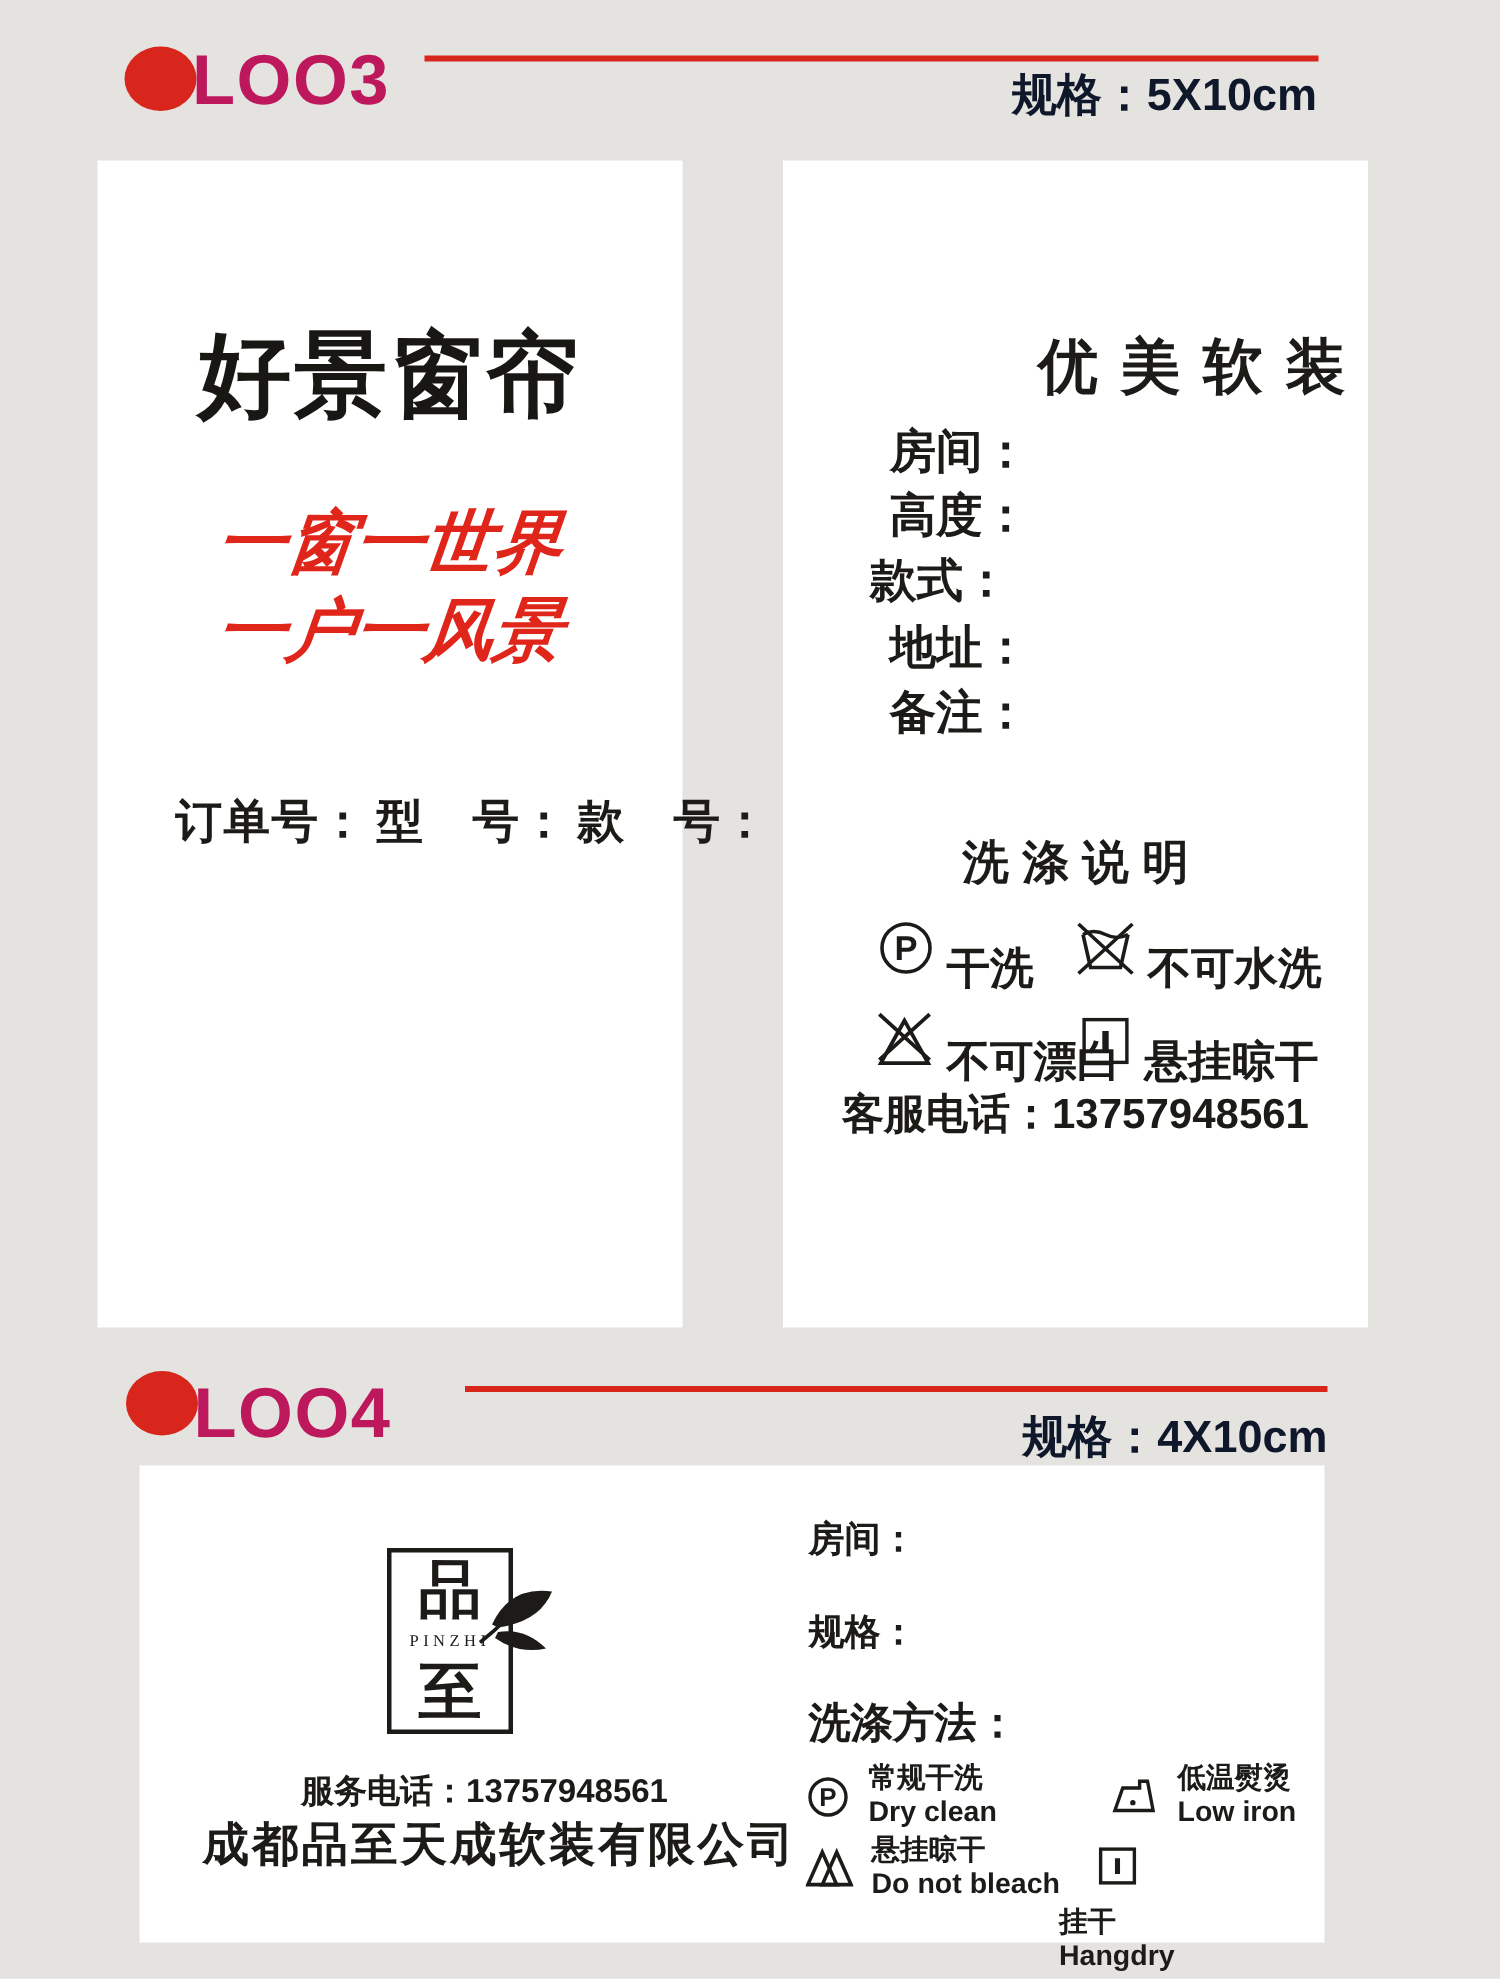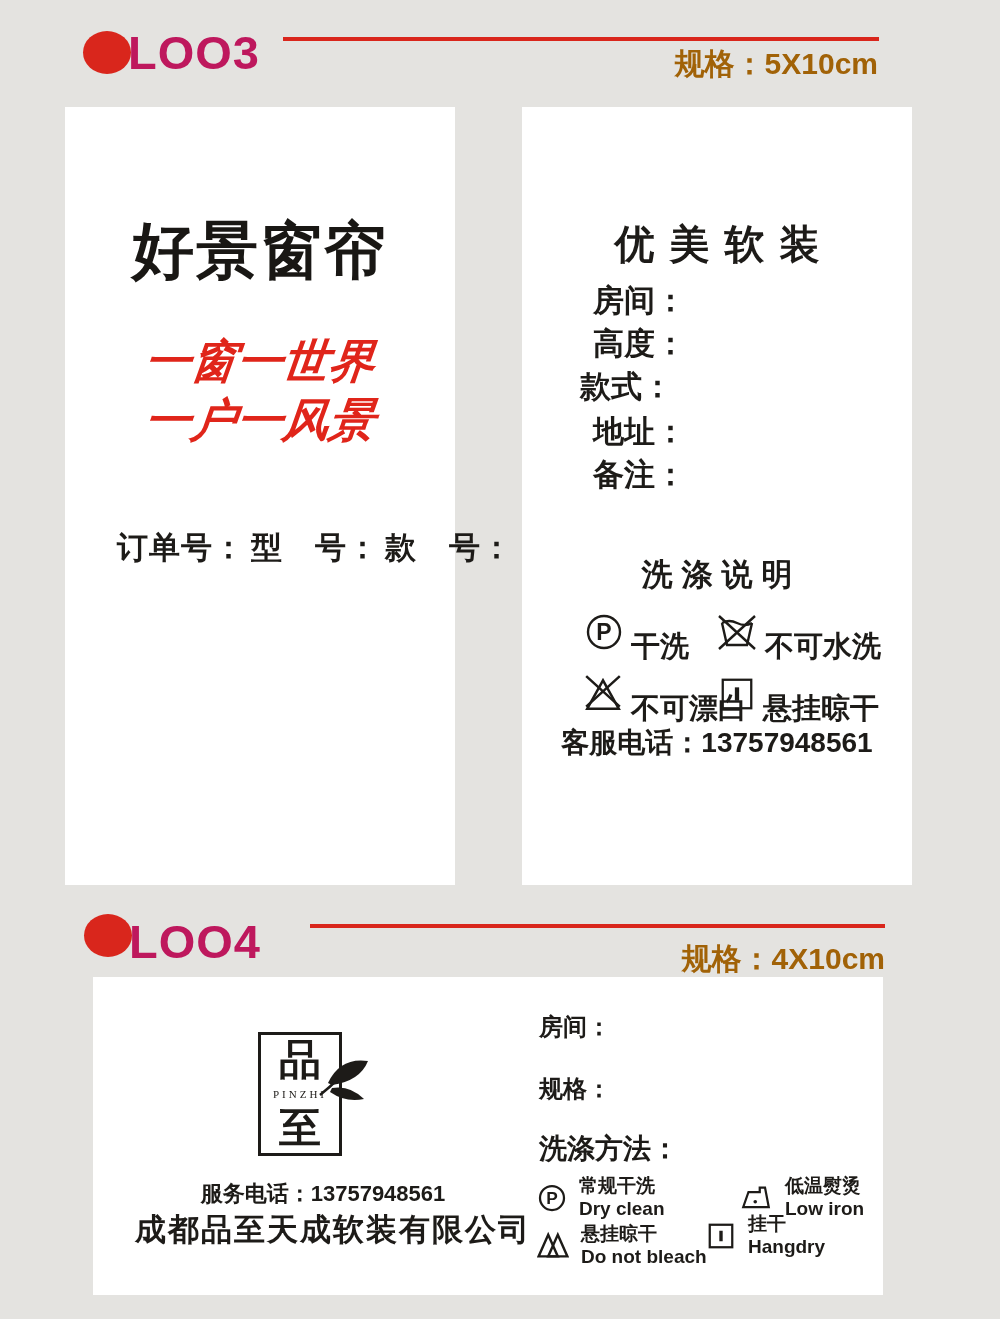--- a/index.html
+++ b/index.html
@@ -6,33 +6,33 @@
   #canvas{
     position:relative;width:1000px;height:1319px;overflow:hidden;
     background:#e4e3e0;
     font-family:"Liberation Sans",sans-serif;color:#1d1b18;
   }
   .abs{position:absolute;}
   
   .hdr-dot{width:48px;height:43px;border-radius:50%;background:#d9261c;}
   .hdr-code{font-size:47px;font-weight:bold;color:#be185d;letter-spacing:1px;line-height:1;}
   .hdr-line{height:4px;background:#d9261c;}
-  .hdr-spec{font-size:30px;font-weight:600;color:#a16207;text-align:right;line-height:1;}
+  .hdr-spec{font-size:30px;font-weight:600;color:#0f172a;text-align:right;line-height:1;}
   
   .card{background:#ffffff;}
   
   .brand{width:100%;text-align:center;font-size:62px;font-weight:900;letter-spacing:2px;color:#191714;line-height:1;}
   .slogan{width:100%;text-align:center;font-size:46px;font-weight:bold;font-style:italic;
           font-family:"DejaVu Serif","Liberation Serif",serif;color:#e0251a;line-height:1;transform:skewX(-6deg);}
   .f1-rows{display:flex;flex-direction:row;}
   .f1-row{display:flex;align-items:baseline;height:53px;}
   .f1-label{font-size:31px;font-weight:600;letter-spacing:1px;white-space:nowrap;}
   .f1-line{flex:1;border-bottom:3px solid #141210;height:36px;margin-left:6px;}
   
-  .t2-title{width:100%;text-align:center;font-size:40px;font-weight:bold;letter-spacing:15px;padding-left:15px;box-sizing:border-box;
+  .t2-title{width:100%;text-align:right;font-size:40px;font-weight:bold;letter-spacing:15px;padding-left:15px;box-sizing:border-box;
             font-family:"Liberation Serif",serif;line-height:1;}
   .t2-field{font-size:31px;font-weight:600;line-height:1;}
   .t2-wash{width:100%;text-align:center;font-size:31px;font-weight:bold;letter-spacing:9px;padding-left:9px;box-sizing:border-box;line-height:1;}
   .care-item{display:flex;align-items:center;gap:7px;}
   .care-item svg{flex:0 0 auto;}
   .ci-label{font-size:29px;font-weight:600;white-space:nowrap;line-height:1;margin-top:29px;}
   .t2-service{width:100%;text-align:center;font-size:28px;font-weight:600;line-height:1;}
   
   .logo-box{border:3px solid #1d1b18;display:flex;flex-direction:column;align-items:center;justify-content:space-between;
             box-sizing:border-box;padding:4px 0;}
@@ -171,21 +171,21 @@
       <svg class="icon" width="32" height="32" viewBox="0 0 40 40">
         <path d="M14 6 L2 33 L26 33 Z" stroke-width="3"></path>
         <path d="M26 6 L14 33 L38 33 Z" stroke-width="3"></path>
       </svg>
       <div>
         <div class="t3-zh">悬挂晾干</div>
         <div class="t3-en">Do not bleach</div>
       </div>
     </div>
 
-    <div class="abs t3-care" style="left:613px;top:236px;">
+    <div class="abs t3-care" style="left:613px;top:252px;flex-direction:column;">
       <svg class="icon" width="30" height="30" viewBox="0 0 40 40">
         <rect x="5" y="5" width="30" height="30" stroke-width="3"></rect>
         <path d="M20 13 L20 27" stroke-width="4.5"></path>
       </svg>
       <div>
         <div class="t3-zh">挂干</div>
         <div class="t3-en">Hangdry</div>
       </div>
     </div>
 

